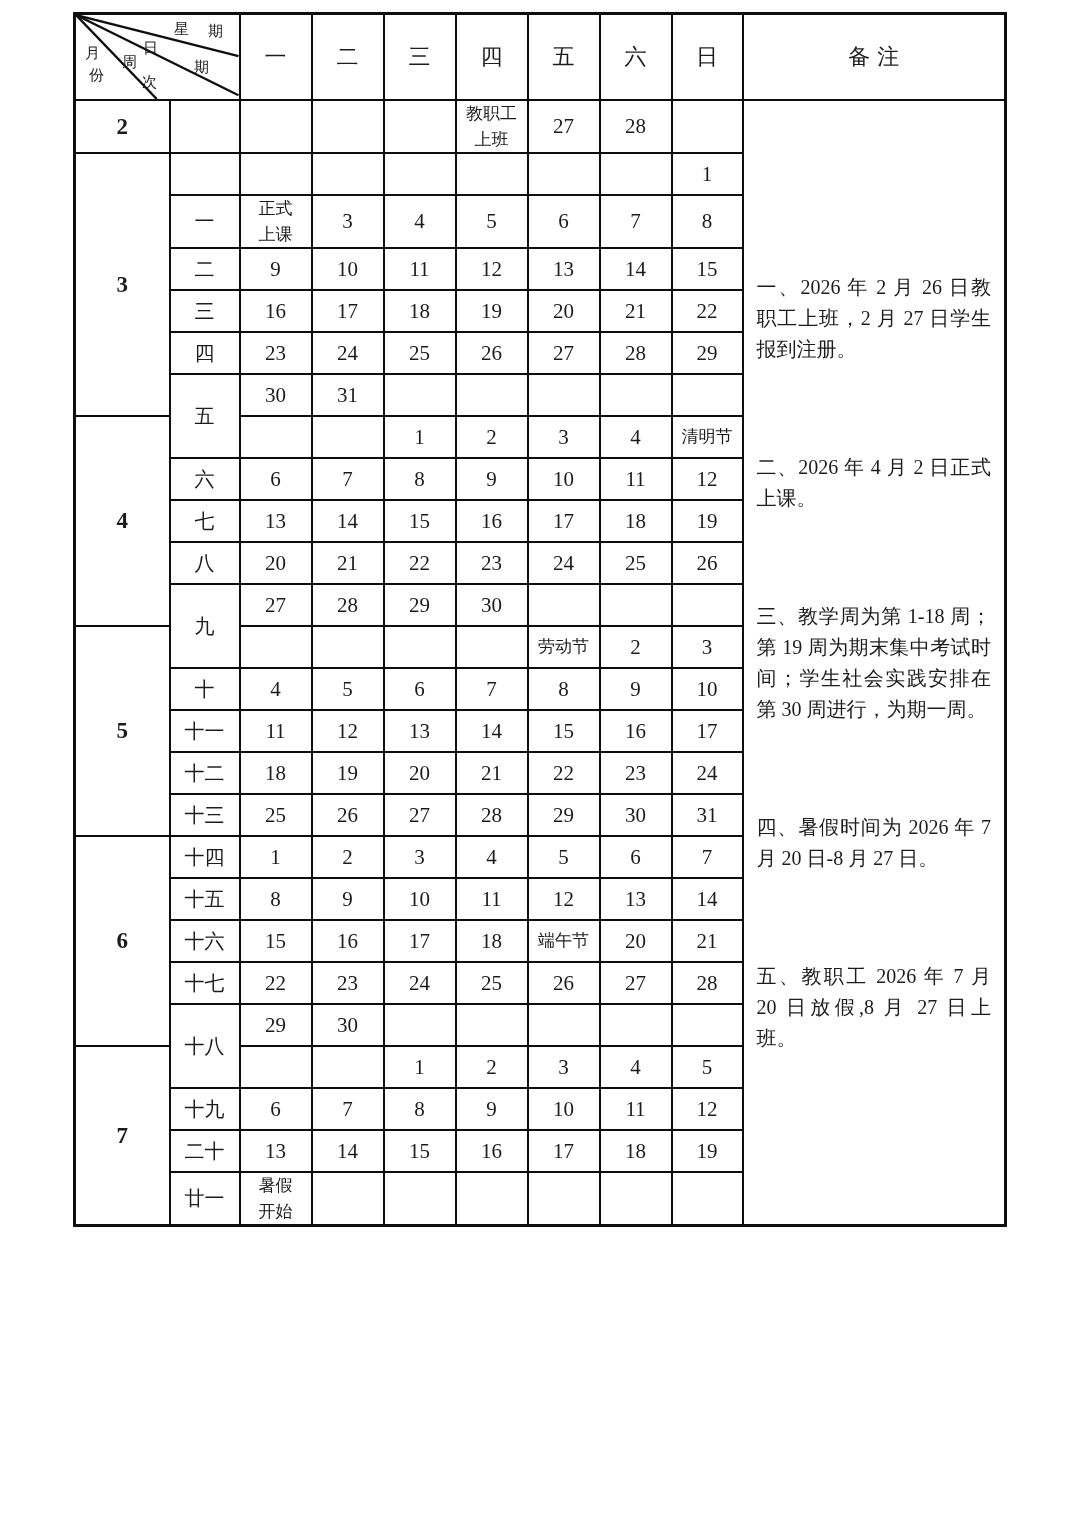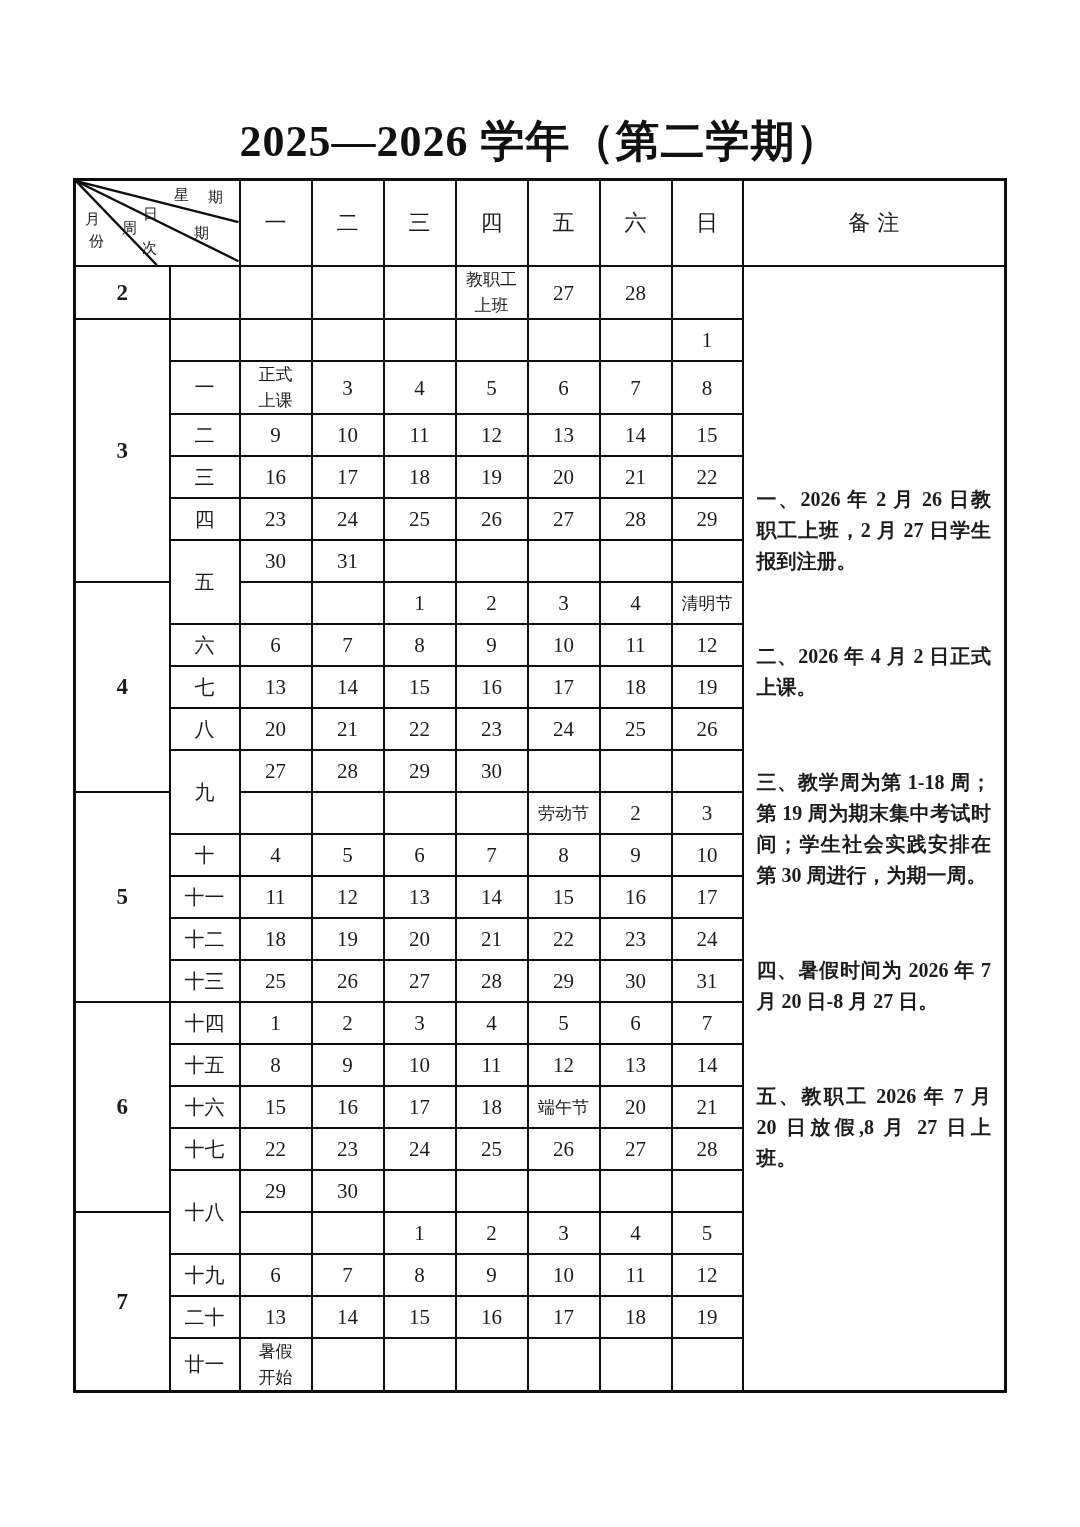--- a/index.html
+++ b/index.html
@@ -25,28 +25,27 @@
   .header-row th { height: 84px; font-weight: normal; font-size: 22px; }
   .corner { position: relative; padding: 0; }
   .corner svg { position: absolute; left: 0; top: 0; width: 100%; height: 100%; display: block; }
   .corner-char { position: absolute; font-size: 15px; line-height: 1; color: #1c1c1c; }
   .notes-header { font-size: 21px; letter-spacing: 7px; text-indent: 7px; }
   .month-cell { font-size: 23px; font-weight: bold; }
   .week-cell { font-size: 20px; }
   .day-cell { font-size: 21px; height: 40px; white-space: pre-line; line-height: 1.15; }
   .day-cell.special { font-size: 17px; font-weight: normal; line-height: 1.5; }
   .notes-cell { vertical-align: middle; }
-  .notes-wrap { display: flex; flex-direction: column; gap: 64px; padding: 0 13px; font-weight: bold; }
+  .notes-wrap { display: flex; flex-direction: column; gap: 87px; padding: 0 13px; }
   .note { font-size: 20px; line-height: 1.55; text-align: justify; }
 </style>
 </head>
 <body>
 
 <div class="page">
-  <div class="title">2025—2026 学年（第二学期）</div>
 
   <table class="calendar">
     <colgroup>
       <col style="width:95px">
       <col style="width:70px">
       <col style="width:72px">
         <col style="width:72px">
         <col style="width:72px">
       <col style="width:72px">
         <col style="width:72px">

